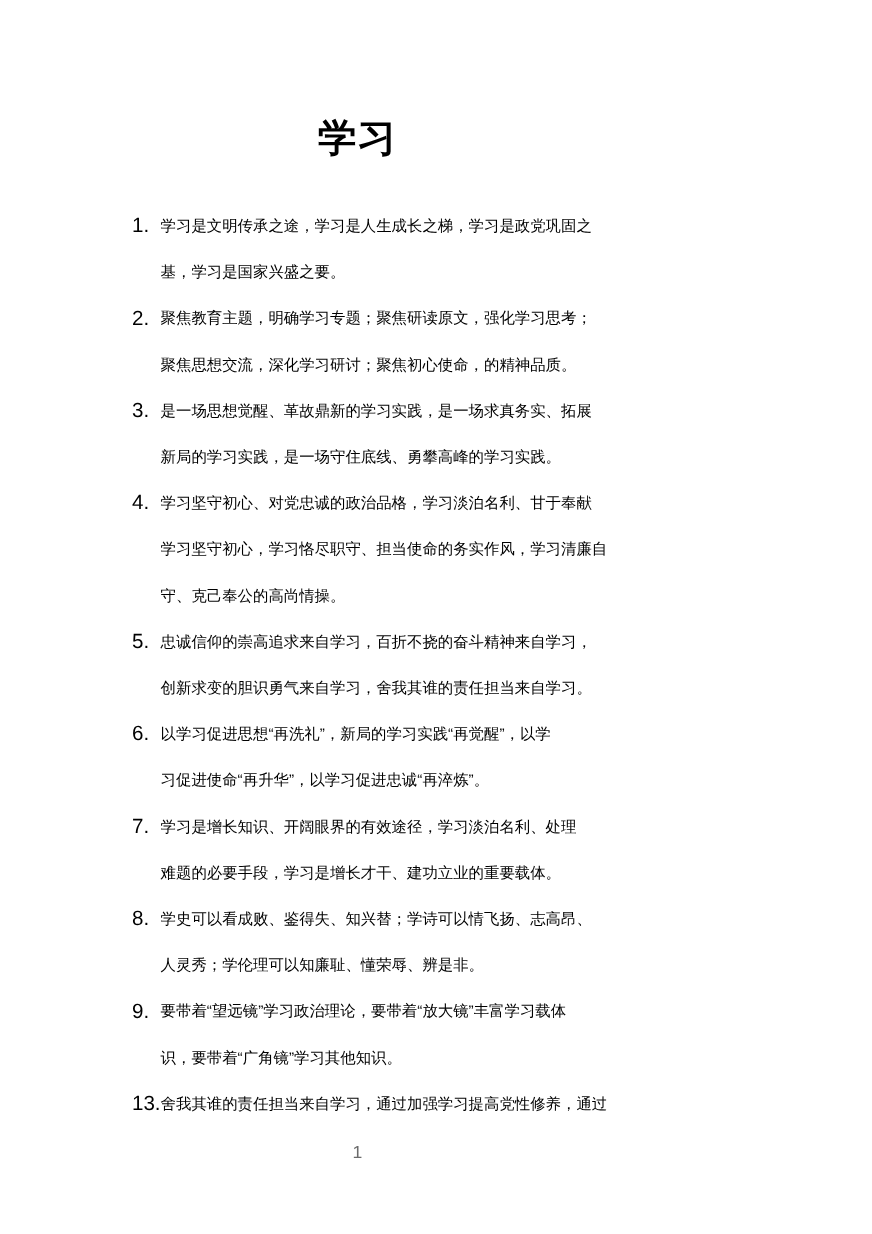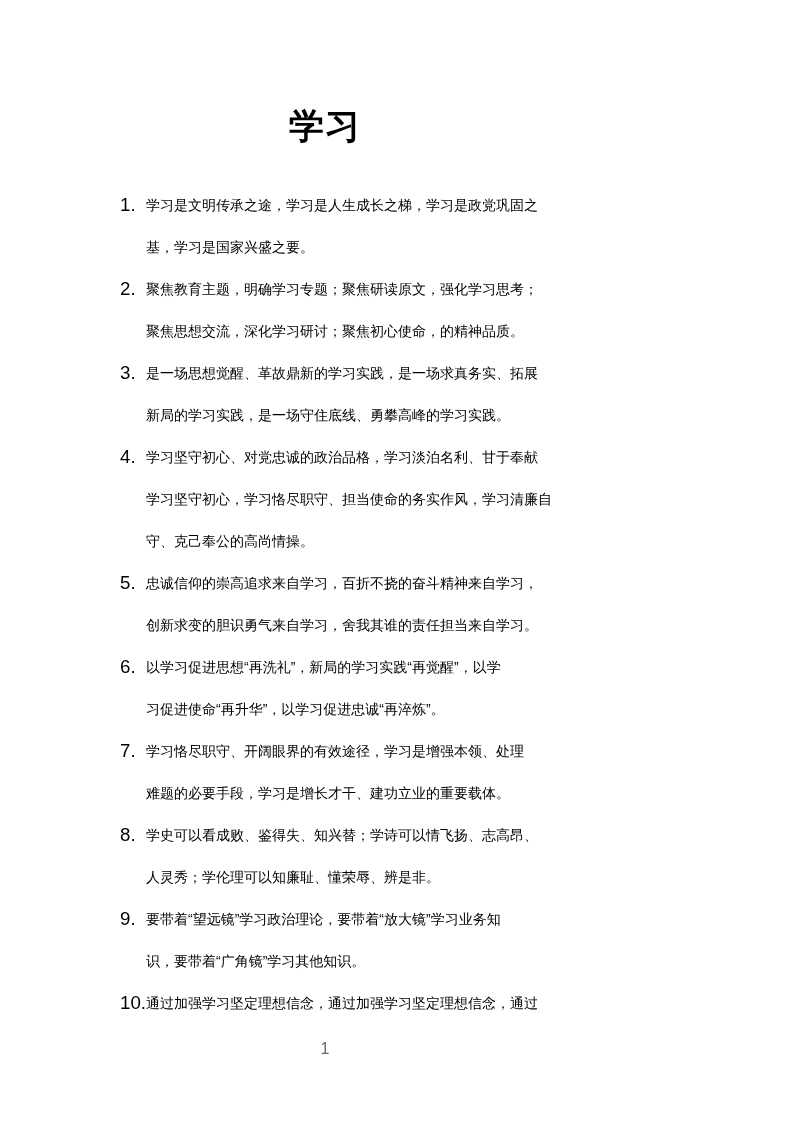--- a/index.html
+++ b/index.html
@@ -101,38 +101,38 @@
     </div>
 
     <div class="list-item">
       <span class="num">6.</span>
       <div class="txt">以学习促进思想“再洗礼”，新局的学习实践“再觉醒”，以学
 习促进使命“再升华”，以学习促进忠诚“再淬炼”。</div>
     </div>
 
     <div class="list-item">
       <span class="num">7.</span>
-      <div class="txt">学习恪尽职守、开阔眼界的有效途径，学习是增强本领、处理
+      <div class="txt">学习是增长知识、开阔眼界的有效途径，学习淡泊名利、处理
 难题的必要手段，学习是增长才干、建功立业的重要载体。</div>
     </div>
 
     <div class="list-item">
       <span class="num">8.</span>
       <div class="txt">学史可以看成败、鉴得失、知兴替；学诗可以情飞扬、志高昂、
 人灵秀；学伦理可以知廉耻、懂荣辱、辨是非。</div>
     </div>
 
     <div class="list-item">
       <span class="num">9.</span>
-      <div class="txt">要带着“望远镜”学习政治理论，要带着“放大镜”学习业务知
+      <div class="txt">要带着“望远镜”学习政治理论，要带着“放大镜”丰富学习载体
 识，要带着“广角镜”学习其他知识。</div>
     </div>
 
     <div class="list-item">
-      <span class="num">10.</span>
-      <div class="txt">通过加强学习坚定理想信念，通过加强学习坚定理想信念，通过</div>
+      <span class="num">13.</span>
+      <div class="txt">舍我其谁的责任担当来自学习，通过加强学习提高党性修养，通过</div>
     </div>
 
   </div>
 
   <div class="page-footer">1</div>
 
 </div>
 
 </body></html>

